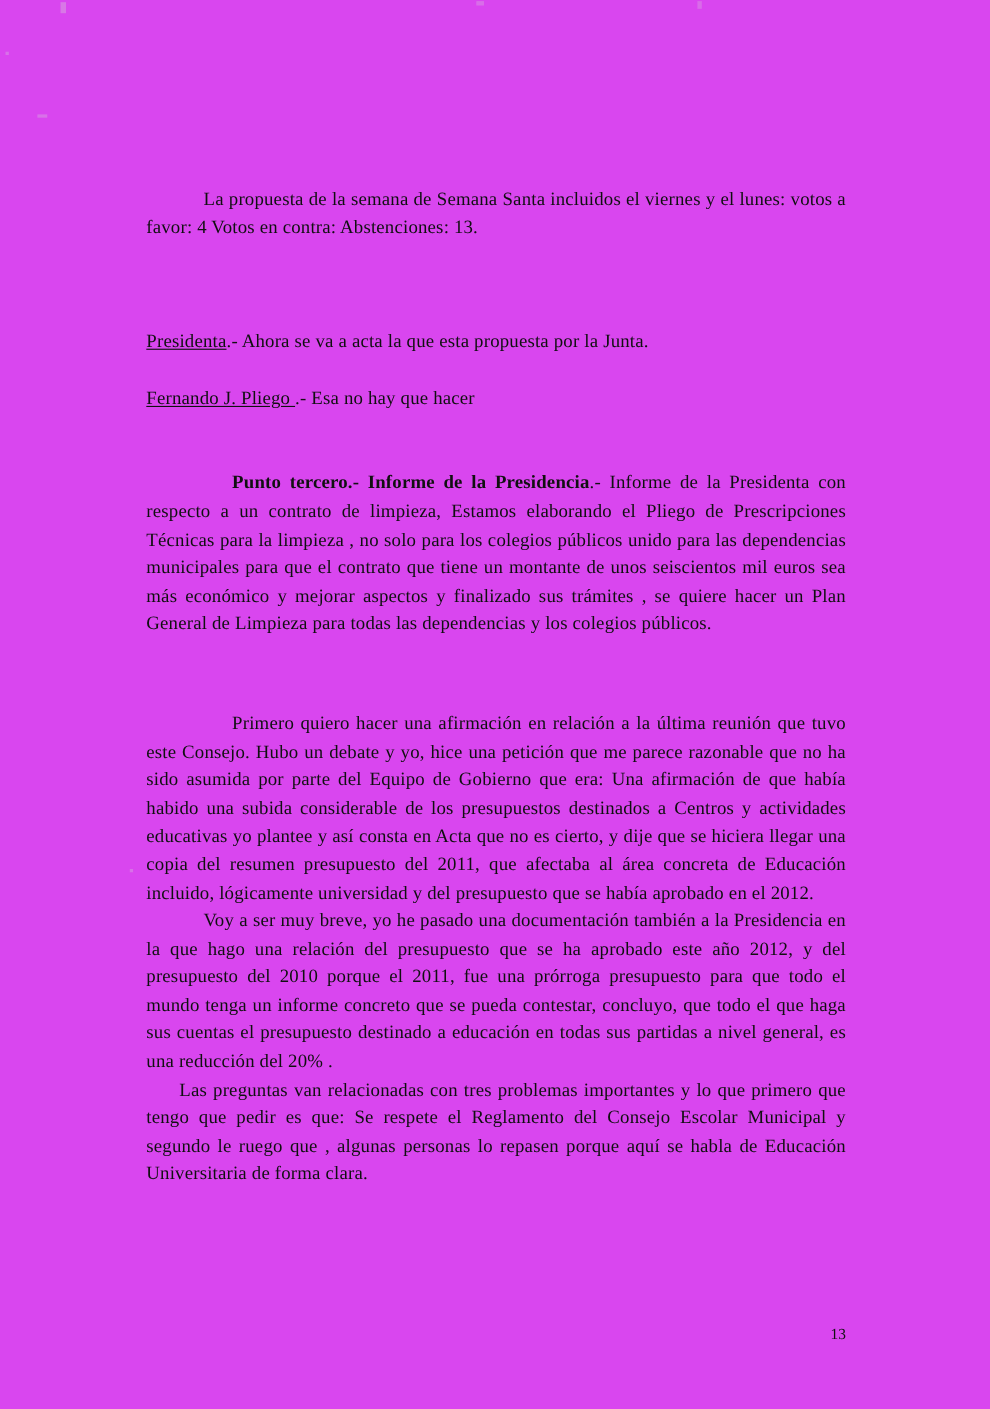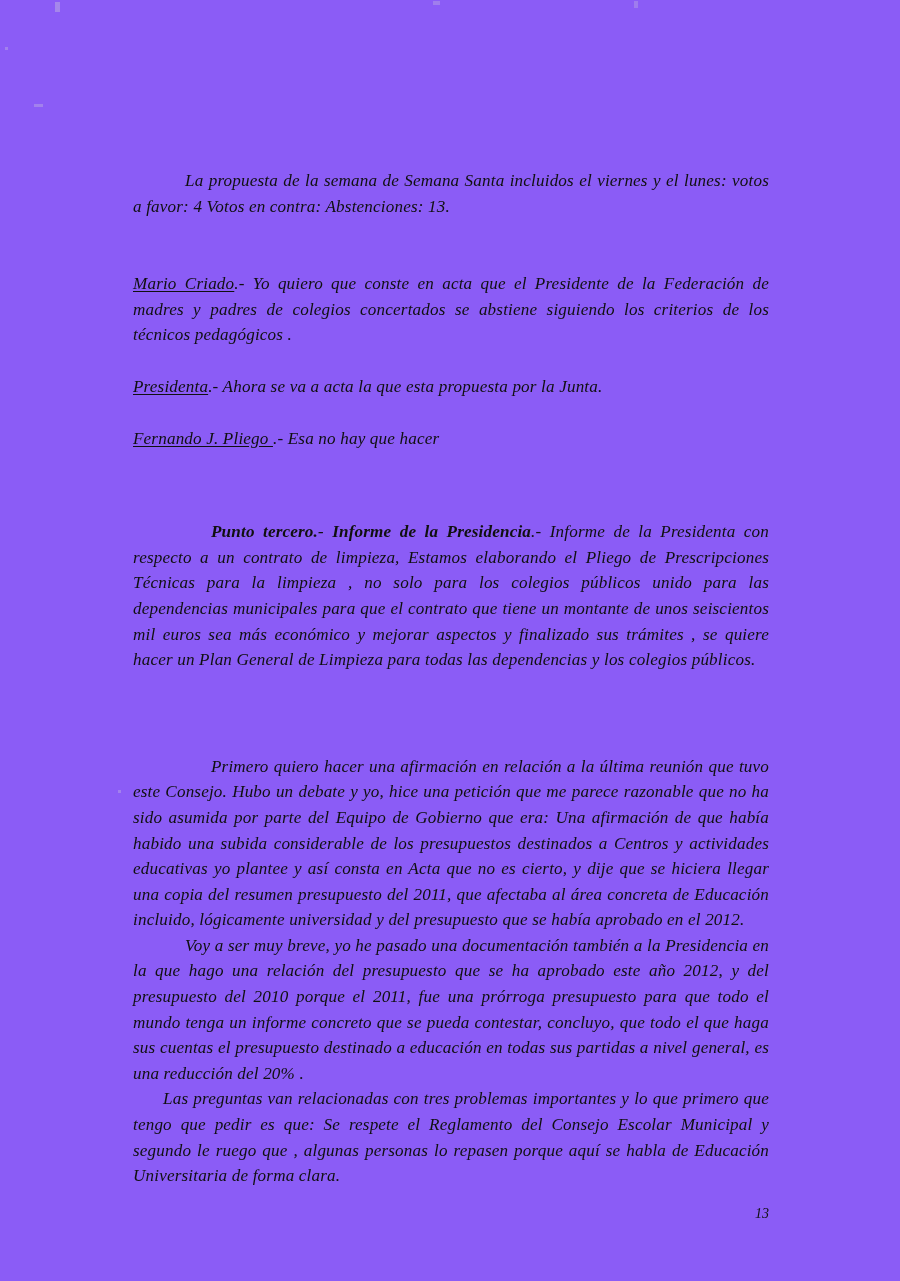--- a/index.html
+++ b/index.html
@@ -9,24 +9,23 @@
     background: #ffffff;
   }
   body {
     font-family: "Liberation Serif", "DejaVu Serif", serif;
     color: #101010;
   }
   .page {
     position: relative;
     width: 900px;
     height: 1281px;
-    background: #8b5cf6;
+    background: #d946ef;
     overflow: hidden;
     box-sizing: border-box;
-    font-style: italic;
   }
   
   .artifact {
     position: absolute;
     background: #d8d8d8;
     opacity: 0.55;
     pointer-events: none;
   }
   .artifact.a1 { left: 55px;  top: 2px;   width: 5px;  height: 10px; opacity: .35; }
   .artifact.a2 { left: 34px;  top: 104px; width: 9px;  height: 3px;  opacity: .30; }
@@ -46,21 +45,21 @@
     font-size: 17.1px;
     line-height: 25.6px;
     text-align: justify;
     text-justify: inter-word;
     -webkit-hyphens: none;
     hyphens: none;
     letter-spacing: 0.01em;
   }
   p.indent   { text-indent: 52px; }
   p.indent-s { text-indent: 30px; }
-  p.indent-l { text-indent: 78px; margin-top: 16px; }
+  p.indent-l { text-indent: 78px; }
   .gap-lg { height: 52px; }
   .gap-md { height: 26px; }
   .gap-sm { height: 13px; }
   .spk {
     text-decoration: underline;
     text-underline-offset: 2px;
   }
   .bold { font-weight: bold; }
   .pageno {
     position: absolute;
@@ -78,21 +77,20 @@
   <span class="artifact a1"></span>
   <span class="artifact a2"></span>
   <span class="artifact a3"></span>
   <span class="artifact a4"></span>
   <span class="artifact a5"></span>
   <span class="artifact a6"></span>
 
   <div class="content" id="content">
       <p class="indent"><span>La propuesta de la semana de Semana Santa incluidos el viernes y el lunes: votos a favor: 4   Votos en contra:      Abstenciones: 13.</span></p>
       <div class="gap-lg"></div>
-      <p><span class="spk">Mario Criado</span><span>.- Yo quiero que conste en acta que el Presidente de la Federación de madres y padres de colegios concertados se abstiene siguiendo los criterios de los técnicos pedagógicos .</span></p>
       <div class="gap-md"></div>
       <p><span class="spk"> Presidenta</span><span>.- Ahora se va a acta la que esta propuesta por la Junta.</span></p>
       <div class="gap-md"></div>
       <p><span class="spk">Fernando J. Pliego </span><span>.- Esa no hay que hacer</span></p>
       <div class="gap-md"></div>
       <div class="gap-md"></div>
       <p class="indent-l"><span class="bold">Punto tercero.- Informe de la Presidencia</span><span>.-   Informe  de la Presidenta con respecto a un contrato de limpieza, Estamos elaborando el Pliego de Prescripciones Técnicas   para la limpieza , no solo para los colegios públicos unido para las dependencias municipales para que el contrato que tiene un montante   de unos seiscientos mil euros sea más económico y mejorar aspectos  y finalizado sus trámites , se quiere hacer un Plan General de Limpieza para todas las dependencias y los colegios públicos.</span></p>
       <div class="gap-md"></div>
       <div class="gap-md"></div>
       <div class="gap-sm"></div>

